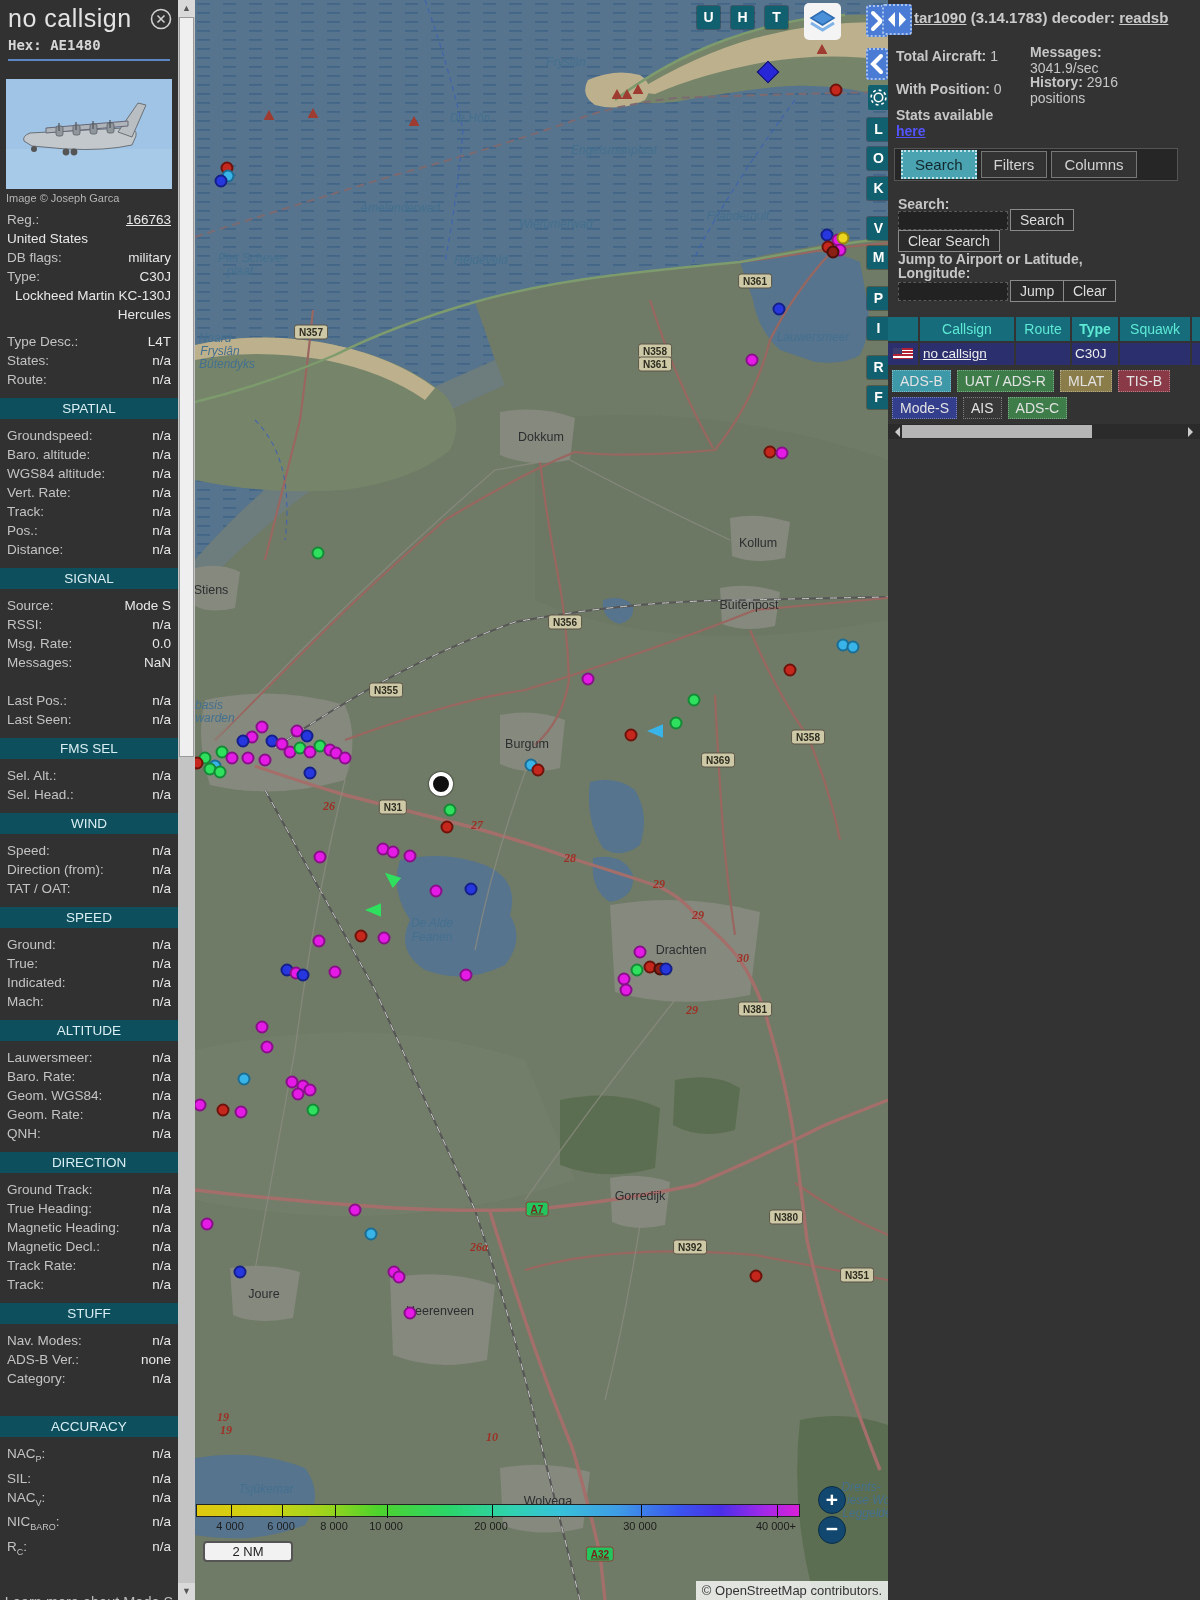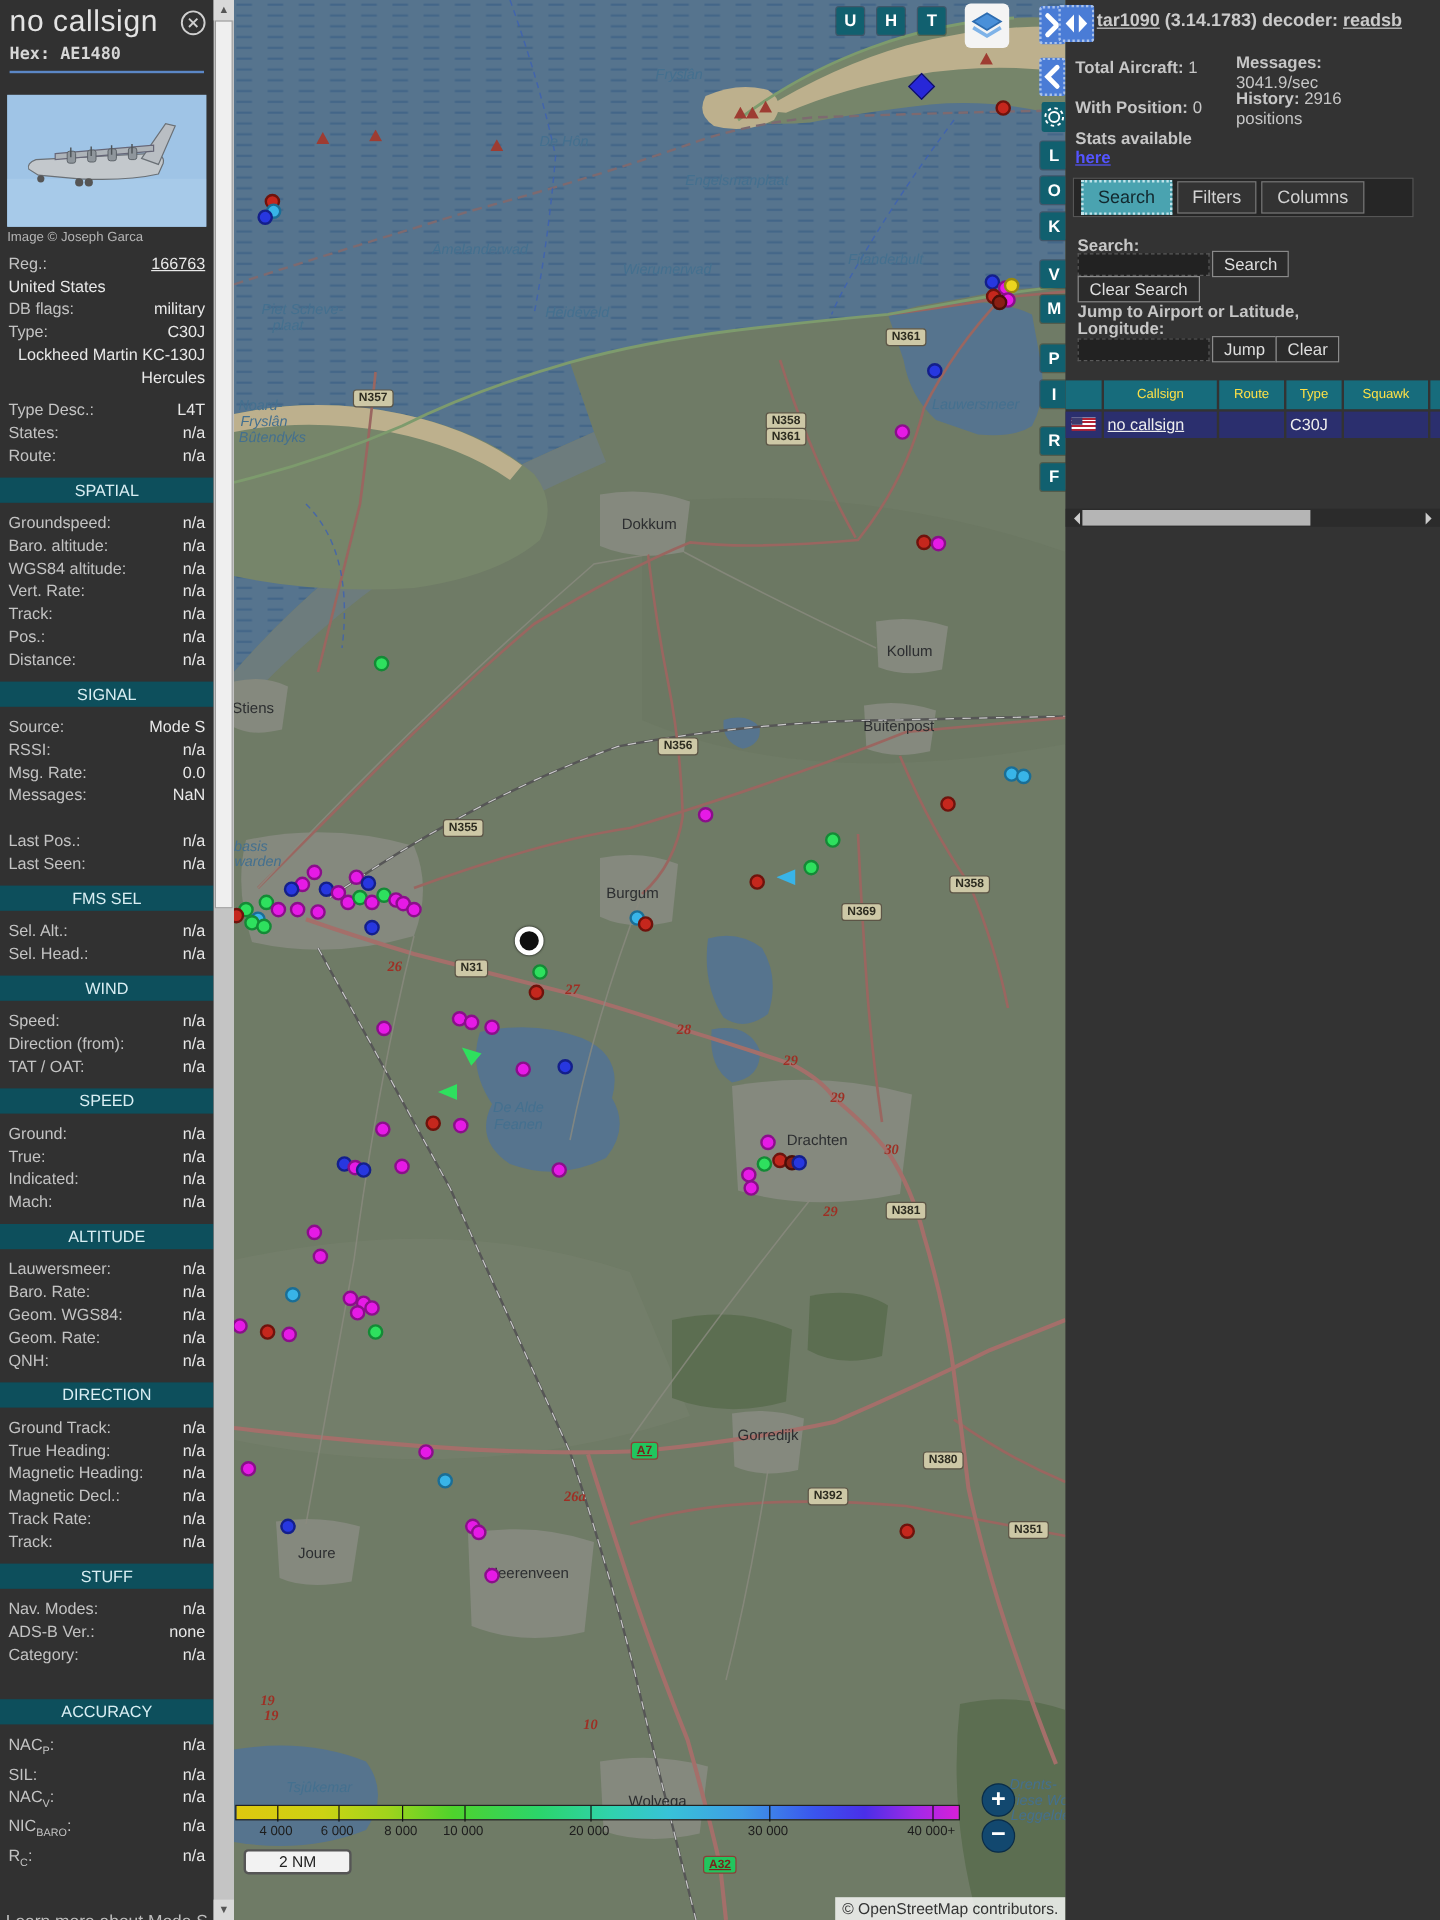--- a/index.html
+++ b/index.html
@@ -61,21 +61,21 @@
   .stat .v{font-weight:normal;}
   #here-link{color:#5454ff;text-decoration:underline;font-weight:bold;cursor:pointer;}
   #tabs{position:absolute;left:6px;top:148px;width:284px;height:33px;background:#262626;border:1px solid #555;display:flex;align-items:center;padding-left:6px;box-sizing:border-box;}
   .tab{font-size:15px;padding:4px 12px;margin-right:4px;cursor:pointer;border:1px solid #777;color:#d2d2d2;background:#333;}
   .tab.active{background:#4aa3b0;color:#12282e;border:2px dotted #bfe3ea;}
   .plabel{position:absolute;font-size:14px;font-weight:bold;color:#c6c6c6;}
   .pinput{position:absolute;height:17px;background:#222;border:1px dashed #5a5a5a;color:#ddd;font-size:13px;padding:0 3px;}
   .pbtn{position:absolute;background:#2b2b2b;border:1px solid #8a8a8a;color:#ddd;font-size:14px;padding:2px 9px;cursor:pointer;}
   #actable{position:absolute;left:0;top:317px;width:312px;}
   .th-row,.td-row{display:flex;}
-  .th{background:#176c7c;color:#fde047;font-size:11px;text-align:center;line-height:24px;margin-right:2px;box-sizing:border-box;cursor:pointer;}
+  .th{background:#176c7c;color:#5eead4;font-size:14px;text-align:center;line-height:24px;margin-right:2px;box-sizing:border-box;cursor:pointer;}
   .td{background:#2b2f6e;color:#eee;font-size:13.5px;line-height:22px;margin:2px 2px 0 0;box-sizing:border-box;padding:0 3px;}
   .flag{width:20px;height:11px;margin:5px 2px;position:relative;background:repeating-linear-gradient(#b22234 0 1.6px,#fff 1.6px 3.2px);}
   .flag:before{content:"";position:absolute;left:0;top:0;width:9px;height:6px;background:#3c3b6e;}
   .chip{font-size:14px;padding:2px 7px;margin-right:6px;color:#e2e2e2;border:1px dotted rgba(255,255,255,.35);cursor:pointer;white-space:nowrap;}
   #hscroll{position:absolute;left:0;top:424px;width:312px;height:15px;background:#2b2b2b;}
   #hscroll .thumb{position:absolute;left:14px;top:1px;width:190px;height:13px;background:#b5b5b5;}
   #hscroll .harr{position:absolute;top:3px;width:0;height:0;border:5px solid transparent;cursor:pointer;}
 </style>
 </head>
 <body>
@@ -708,36 +708,49 @@
     <div class="plabel" style="left:10px;top:265px">Longitude:</div>
     <input class="pinput" style="left: 10px; top: 282px; width: 102px;" value="">
     <button class="pbtn" style="left:122px;top:280px">Jump</button>
     <button class="pbtn" style="left:175px;top:280px">Clear</button>
 
     <div id="actable">
         <div class="th-row">
           <div class="th" style="width: 30px; flex: 0 0 30px;"></div>
           <div class="th" style="width: 94px; flex: 0 0 94px;">Callsign</div>
           <div class="th" style="width: 54px; flex: 0 0 54px;">Route</div>
-          <div class="th" style="width: 46px; flex: 0 0 46px;">Type</div>
+          <div class="th" style="width: 46px; flex: 0 0 46px; font-weight: bold;">Type</div>
           <div class="th" style="width: 70px; flex: 0 0 70px;">Squawk</div>
           <div class="th" style="width: 62px; flex: 0 0 62px;">Alt. (ft)</div>
         </div>
         <div class="td-row">
           <div class="td" style="flex: 0 0 30px; width: 30px; background: rgb(43, 47, 110);">
             <div class="flag"></div>
           </div>
           <div class="td" style="flex: 0 0 94px; width: 94px; text-decoration: underline;">no callsign</div>
           <div class="td" style="flex: 0 0 54px; width: 54px;"></div>
           <div class="td" style="flex: 0 0 46px; width: 46px;">C30J</div>
           <div class="td" style="flex: 0 0 70px; width: 70px;"></div>
           <div class="td" style="flex: 0 0 62px; width: 62px; text-align: right;">?</div>
         </div>
       </div>
 
+    <div id="badge-rows" style="position:absolute;left:4px;top:370px">
+        <div style="display: flex; margin-bottom: 5px;">
+          <div class="chip" style="background: rgb(61, 152, 168);">ADS-B</div>
+          <div class="chip" style="background: rgb(62, 125, 74);">UAT / ADS-R</div>
+          <div class="chip" style="background: rgb(138, 125, 74);">MLAT</div>
+          <div class="chip" style="background: rgb(138, 58, 70);">TIS-B</div>
+        </div>
+        <div style="display: flex; margin-bottom: 5px;">
+          <div class="chip" style="background: rgb(51, 62, 140);">Mode-S</div>
+          <div class="chip" style="background: rgb(56, 56, 56);">AIS</div>
+          <div class="chip" style="background: rgb(62, 125, 74);">ADS-C</div>
+        </div>
+      </div>
 
     <div id="hscroll">
       <div class="harr" style="left:2px;border-right-color:#ccc"></div>
       <div class="thumb"></div>
       <div class="harr" style="right:2px;border-left-color:#ccc"></div>
     </div>
   </div>
 </div>
 
 </body></html>

